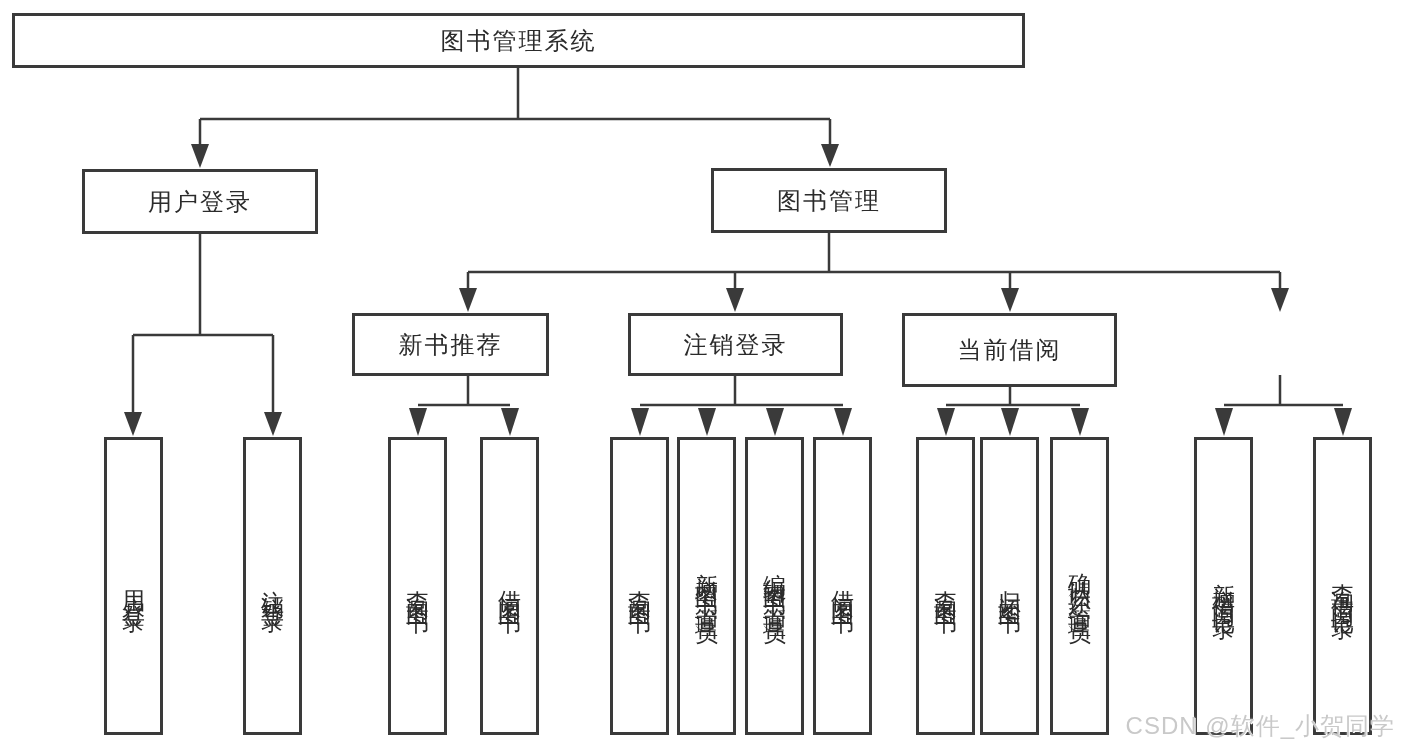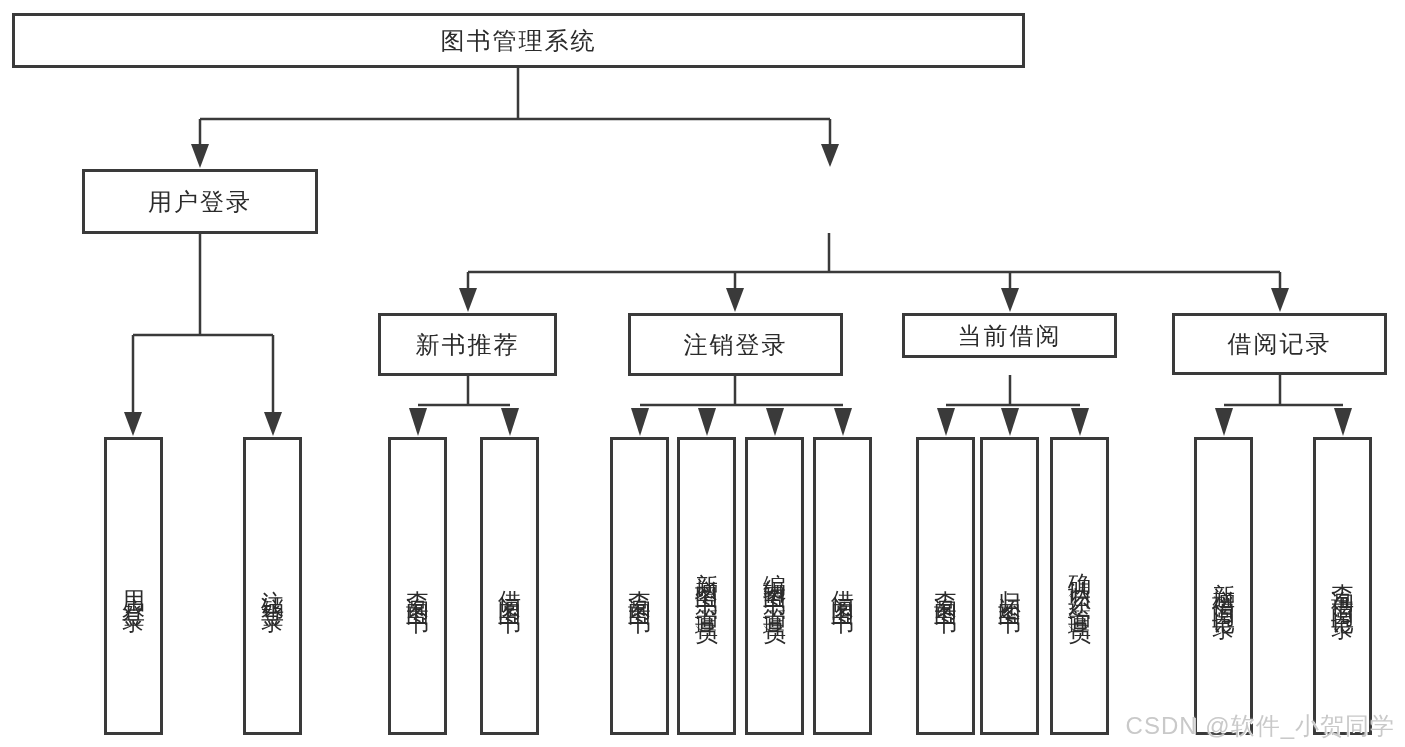--- a/index.html
+++ b/index.html
@@ -11,23 +11,23 @@
   .hbox span{font-size:24px;letter-spacing:2px;white-space:nowrap;}
   .vbox{top:437px;width:59px;height:298px;}
   .vbox span{writing-mode:vertical-rl;text-orientation:mixed;font-size:23px;
              letter-spacing:7px;line-height:1;white-space:nowrap;}
   
   .n-root{left:12px;top:13px;width:1013px;height:55px;}
   
   .n-user-login{left:82px;top:169px;width:236px;height:65px;}
   .n-book-mgmt{left:711px;top:168px;width:236px;height:65px;}
   
-  .n-new-book-rec{left:378px;top:313px;width:179px;height:63px;}
+  .n-new-book-rec{left:352px;top:313px;width:197px;height:63px;}
   .n-book-borrow{left:628px;top:313px;width:215px;height:63px;}
-  .n-current-borrow{left:902px;top:313px;width:215px;height:45px;}
+  .n-current-borrow{left:902px;top:313px;width:215px;height:74px;}
   .n-borrow-record{left:1172px;top:313px;width:215px;height:62px;}
   
   .n-ul-login{left:104px;}   .n-ul-logout{left:243px;}
   .n-nb-query{left:388px;}   .n-nb-borrow{left:480px;}
   .n-bb-query{left:610px;}   .n-bb-add{left:677px;}
   .n-bb-edit{left:745px;}    .n-bb-borrow{left:813px;}
   .n-cb-query{left:916px;}   .n-cb-return{left:980px;}
   .n-cb-confirm{left:1050px;}
   .n-br-add{left:1194px;}    .n-br-query{left:1313px;}
   #watermark{position:absolute;right:10px;bottom:5px;font-size:24px;color:#c9c9c9;
@@ -84,32 +84,32 @@
     <polygon points="1334,408 1352,408 1343,436"></polygon>
   </svg>
 
   <div class="box hbox n-root">
     <span>图书管理系统</span>
   </div>
 
   <div class="box hbox n-user-login">
     <span>用户登录</span>
   </div>
+  <div class="box hbox n-book-mgmt">
+    <span>图书管理</span>
+  </div>
 
   <div class="box hbox n-new-book-rec">
     <span>新书推荐</span>
   </div>
   <div class="box hbox n-book-borrow">
     <span>注销登录</span>
   </div>
   <div class="box hbox n-current-borrow">
     <span>当前借阅</span>
-  </div>
-  <div class="box hbox n-borrow-record">
-    <span>借阅记录</span>
   </div>
 
   <div class="box vbox n-ul-login">
     <span>用户登录</span>
   </div>
   <div class="box vbox n-ul-logout">
     <span>注销登录</span>
   </div>
 
   <div class="box vbox n-nb-query">

